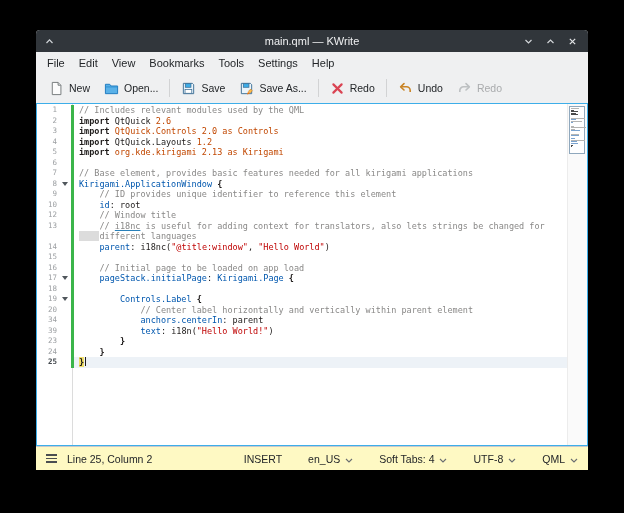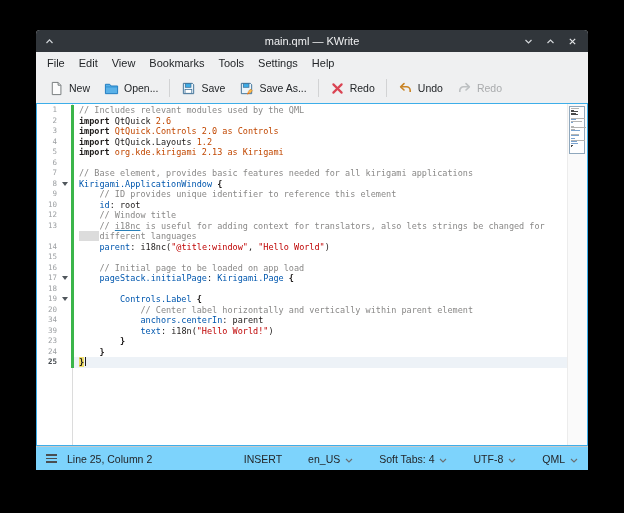--- a/index.html
+++ b/index.html
@@ -63,21 +63,21 @@
   .tk-br { color:#1f1c1b; font-weight:bold; background:#f2e06a; }
 
   
   .scrollstrip { position:absolute; top:0; right:0; bottom:0; width:20px;
                  background:#fafafa; border-left:1px solid #ececec; }
   .minimap { position:absolute; top:2px; left:1px; right:2px; height:48px;
              border:1px solid #8fa8bd; background:#fff; padding:1px; }
   .mm-line { height:1px; margin-bottom:0.6px; }
 
   
-  .statusbar { height:24px; background:#7dd3fc; border-top:1px solid #c8c9ca;
+  .statusbar { height:24px; background:#fef9c3; border-top:1px solid #c8c9ca;
                display:flex; align-items:center; padding:0 10px; flex:0 0 auto; font-size:10.5px; color:#232629; }
   .hamburger { display:flex; flex-direction:column; gap:2px; margin-right:10px; }
   .hamburger div { width:11px; height:1.6px; background:#4a4e51; }
   .sb-right { margin-left:auto; display:flex; align-items:center; gap:26px; }
   .sb-item { display:flex; align-items:center; gap:5px; }
 </style>
 </head>
 <body>
 
 <div class="window">

